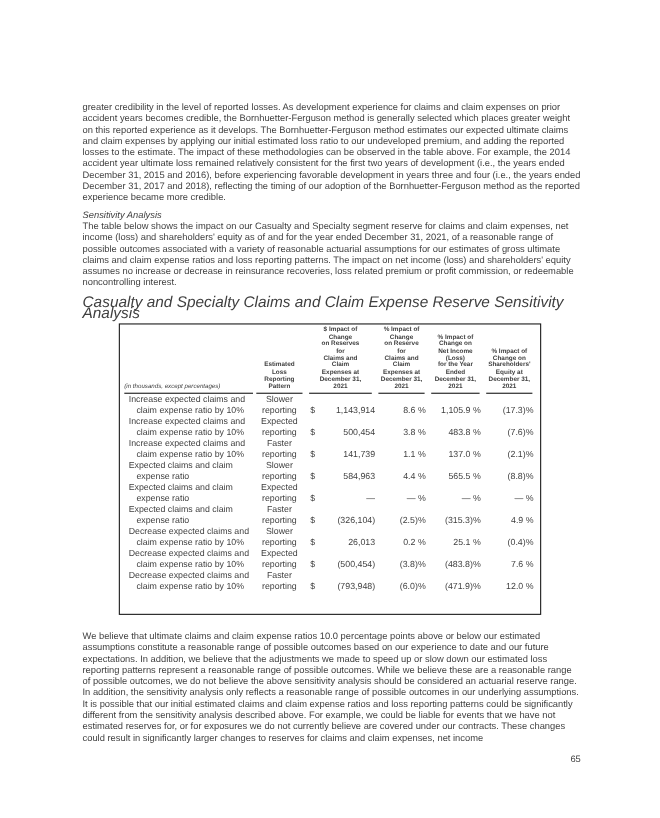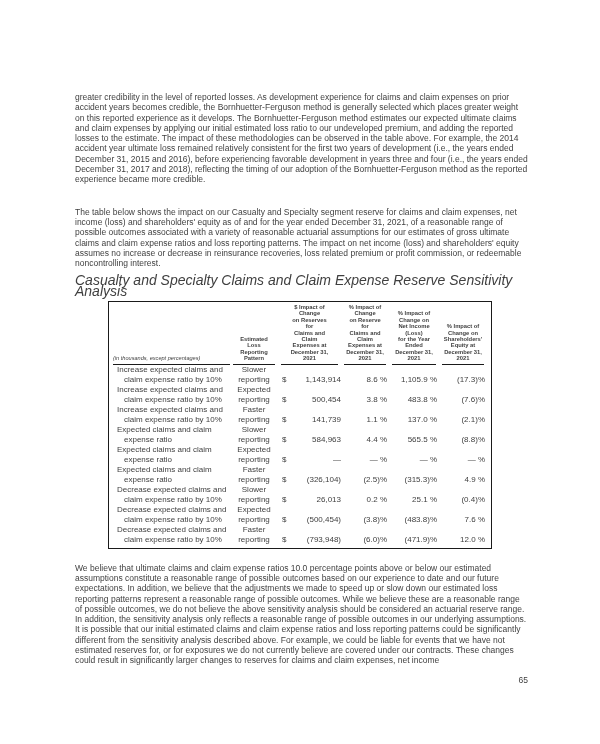--- a/index.html
+++ b/index.html
@@ -5,28 +5,28 @@
   * { margin:0; padding:0; box-sizing:border-box; }
   html,body { background:#ffffff; }
   body {
     width:600px; height:744px; overflow:hidden;
     font-family:"Liberation Sans", sans-serif;
     color:#3f3f3f;
   }
   .page { width:600px; height:744px; padding:92px 72px 0 75px; background:#fff;border-radius:25px; }
   .para { font-size:8.5px; line-height:10.3px; text-align:left; }
   .heading-italic { font-size:8.5px; line-height:10.3px; font-style:italic; margin-top:5px; }
-  .para-2 { margin-top:22px; }
+  .para-2 { margin-top:0; }
   .caption-italic { font-size:14px; line-height:10.3px; font-style:italic; margin-top:7px; }
 
   .table-box {
     margin-top:5px; margin-left:33px;
     width:384px;
     border:1.5px solid #1a1a1a;
-    padding:2px 3px 3px 3px;
+    padding:2px 3px 20px 3px;
     background:#fff;
   }
   table.sens { width:375px; border-collapse:collapse; table-layout:fixed; }
   col.w-label  { width:118px; }
   col.w-pattern{ width:48px; }
   col.w-dollar { width:11px; }
   col.w-amount { width:52px; }
   col.w-pct1   { width:48px; }
   col.w-pct2   { width:50px; }
   col.w-pct3   { width:48px; }
@@ -59,20 +59,21 @@
   .para-3 { margin-top:14px; }
   .page-number { margin-top:9px; text-align:right; font-size:8.5px; }
 </style>
 </head>
 <body>
 
 <div class="page">
 
   <p class="para">greater credibility in the level of reported losses. As development experience for claims and claim expenses on prior accident years becomes credible, the Bornhuetter-Ferguson method is generally selected which places greater weight on this reported experience as it develops. The Bornhuetter-Ferguson method estimates our expected ultimate claims and claim expenses by applying our initial estimated loss ratio to our undeveloped premium, and adding the reported losses to the estimate. The impact of these methodologies can be observed in the table above. For example, the 2014 accident year ultimate loss remained relatively consistent for the first two years of development (i.e., the years ended December 31, 2015 and 2016), before experiencing favorable development in years three and four (i.e., the years ended December 31, 2017 and 2018), reflecting the timing of our adoption of the Bornhuetter-Ferguson method as the reported experience became more credible.</p>
 
+  <p class="heading-italic">Sensitivity Analysis</p>
 
   <p class="para para-2">The table below shows the impact on our Casualty and Specialty segment reserve for claims and claim expenses, net income (loss) and shareholders' equity as of and for the year ended December 31, 2021, of a reasonable range of possible outcomes associated with a variety of reasonable actuarial assumptions for our estimates of gross ultimate claims and claim expense ratios and loss reporting patterns. The impact on net income (loss) and shareholders' equity assumes no increase or decrease in reinsurance recoveries, loss related premium or profit commission, or redeemable noncontrolling interest.</p>
 
   <p class="caption-italic">Casualty and Specialty Claims and Claim Expense Reserve Sensitivity Analysis</p>
 
   <div class="table-box">
     <table class="sens">
       <colgroup>
         <col class="w-label">
           <col class="w-pattern">

